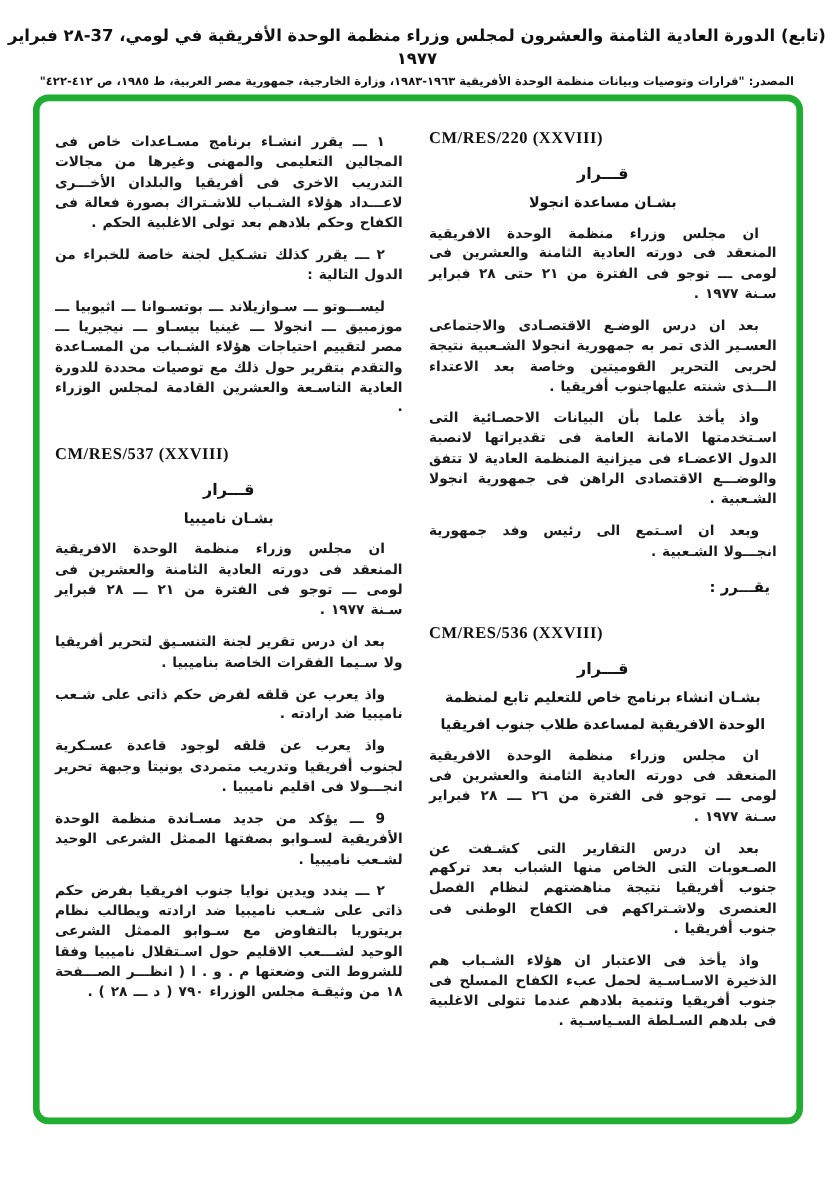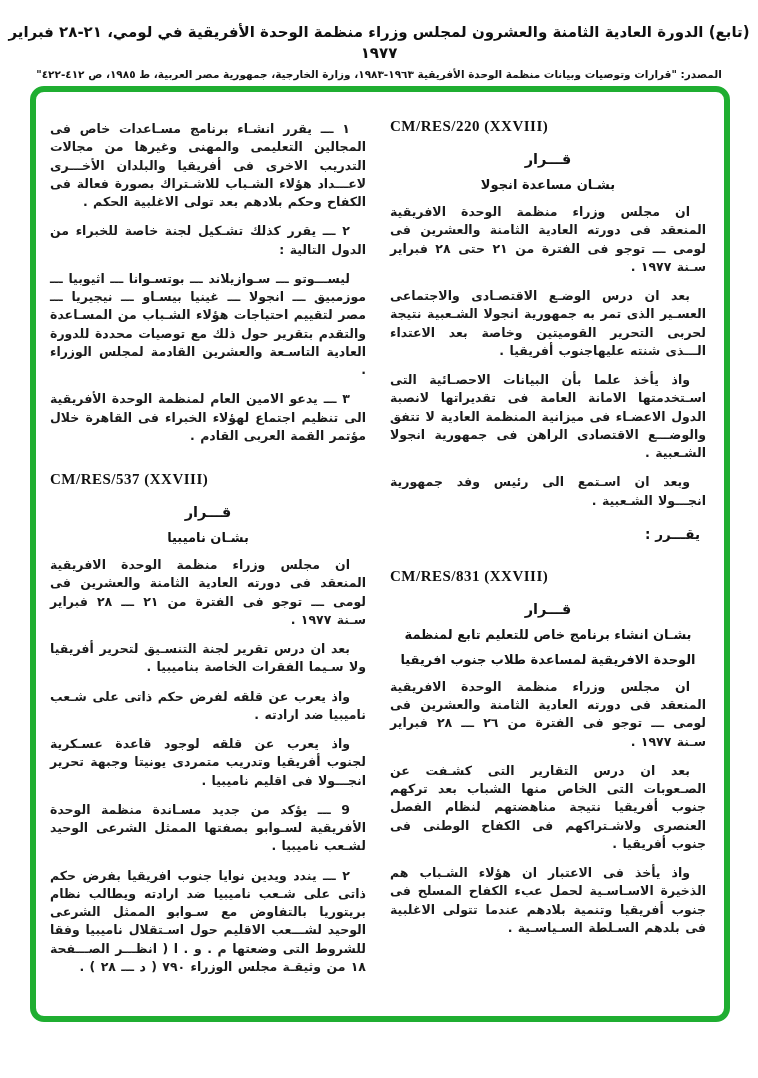--- a/index.html
+++ b/index.html
@@ -80,51 +80,50 @@
     color:#1b1b1b;
   }
   .para.first{margin-top:6px;}
 </style>
 </head>
 <body>
 
 <div class="page">
 
   <div class="header">
-    <div class="header-line1">(تابع) الدورة العادية الثامنة والعشرون لمجلس وزراء منظمة الوحدة الأفريقية في لومي، ٢١-٢٨ فبراير ١٩٧٧</div>
+    <div class="header-line1">(تابع) الدورة العادية الثامنة والعشرون لمجلس وزراء منظمة الوحدة الأفريقية في لومي، 37-٢٨ فبراير ١٩٧٧</div>
     <div class="header-line2">المصدر: "قرارات وتوصيات وبيانات منظمة الوحدة الأفريقية ١٩٦٣-١٩٨٣، وزارة الخارجية، جمهورية مصر العربية، ط ١٩٨٥، ص ٤١٢-٤٢٢"</div>
   </div>
 
   <div class="frame" style="border-color: rgb(31, 174, 49);">
     <div class="frame-inner">
 
       <div class="col col-right">
         <div class="code first">CM/RES/220 (XXVIII)</div>
         <div class="title">قـــرار</div>
         <div class="subtitle">بشـان مساعدة انجولا</div>
         <p class="para">ان مجلس وزراء منظمة الوحدة الافريقية المنعقد فى دورته العادية الثامنة والعشرين فى لومى ـــ توجو فى الفترة من ٢١ حتى ٢٨ فبراير سـنة ١٩٧٧ .</p>
         <p class="para">بعد ان درس الوضـع الاقتصـادى والاجتماعى العسـير الذى تمر به جمهورية انجولا الشـعبية نتيجة لحربى التحرير القوميتين وخاصة بعد الاعتداء الـــذى شنته عليهاجنوب أفريقيا .</p>
         <p class="para">واذ يأخذ علما بأن البيانات الاحصـائية التى اسـتخدمتها الامانة العامة فى تقديراتها لانصبة الدول الاعضـاء فى ميزانية المنظمة العادية لا تتفق والوضـــع الاقتصادى الراهن فى جمهورية انجولا الشـعبية .</p>
         <p class="para">وبعد ان اسـتمع الى رئيس وفد جمهورية انجـــولا الشـعبية .</p>
         <div class="decree">يقـــرر :</div>
 
-        <div class="code">CM/RES/831 (XXVIII)</div>
+        <div class="code">CM/RES/536 (XXVIII)</div>
         <div class="title">قـــرار</div>
         <div class="subtitle">بشـان انشاء برنامج خاص للتعليم تابع لمنظمة</div>
         <div class="subtitle">الوحدة الافريقية لمساعدة طلاب جنوب افريقيا</div>
         <p class="para">ان مجلس وزراء منظمة الوحدة الافريقية المنعقد فى دورته العادية الثامنة والعشرين فى لومى ـــ توجو فى الفترة من ٢٦ ـــ ٢٨ فبراير سـنة ١٩٧٧ .</p>
         <p class="para">بعد ان درس التقارير التى كشـفت عن الصـعوبات التى الخاص منها الشباب بعد تركهم جنوب أفريقيا نتيجة مناهضتهم لنظام الفصل العنصرى ولاشـتراكهم فى الكفاح الوطنى فى جنوب أفريقيا .</p>
         <p class="para">واذ يأخذ فى الاعتبار ان هؤلاء الشـباب هم الذخيرة الاسـاسـية لحمل عبء الكفاح المسلح فى جنوب أفريقيا وتنمية بلادهم عندما تتولى الاغلبية فى بلدهم السـلطة السـياسـية .</p>
       </div>
 
       <div class="col col-left">
         <p class="para first">١ ـــ يقرر انشـاء برنامج مسـاعدات خاص فى المجالين التعليمى والمهنى وغيرها من مجالات التدريب الاخرى فى أفريقيا والبلدان الأخـــرى لاعـــداد هؤلاء الشـباب للاشـتراك بصورة فعالة فى الكفاح وحكم بلادهم بعد تولى الاغلبية الحكم .</p>
         <p class="para">٢ ـــ يقرر كذلك تشـكيل لجنة خاصة للخبراء من الدول التالية :</p>
         <p class="para">ليســـوتو ـــ سـوازيلاند ـــ بوتسـوانا ـــ اثيوبيا ـــ موزمبيق ـــ انجولا ـــ غينيا بيسـاو ـــ نيجيريا ـــ مصر لتقييم احتياجات هؤلاء الشـباب من المسـاعدة والتقدم بتقرير حول ذلك مع توصيات محددة للدورة العادية التاسـعة والعشرين القادمة لمجلس الوزراء .</p>
-        <p class="para">٣ ـــ يدعو الامين العام لمنظمة الوحدة الأفريقية الى تنظيم اجتماع لهؤلاء الخبراء فى القاهرة خلال مؤتمر القمة العربى القادم .</p>
 
         <div class="code">CM/RES/537 (XXVIII)</div>
         <div class="title">قـــرار</div>
         <div class="subtitle">بشـان ناميبيا</div>
         <p class="para">ان مجلس وزراء منظمة الوحدة الافريقية المنعقد فى دورته العادية الثامنة والعشرين فى لومى ـــ توجو فى الفترة من ٢١ ـــ ٢٨ فبراير سـنة ١٩٧٧ .</p>
         <p class="para">بعد ان درس تقرير لجنة التنسـيق لتحرير أفريقيا ولا سـيما الفقرات الخاصة بناميبيا .</p>
         <p class="para">واذ يعرب عن قلقه لفرض حكم ذاتى على شـعب ناميبيا ضد ارادته .</p>
         <p class="para">واذ يعرب عن قلقه لوجود قاعدة عسـكرية لجنوب أفريقيا وتدريب متمردى يونيتا وجبهة تحرير انجـــولا فى اقليم ناميبيا .</p>
         <p class="para">9 ـــ يؤكد من جديد مسـاندة منظمة الوحدة الأفريقية لسـوابو بصفتها الممثل الشرعى الوحيد لشـعب ناميبيا .</p>
         <p class="para">٢ ـــ يندد ويدين نوايا جنوب افريقيا بفرض حكم ذاتى على شـعب ناميبيا ضد ارادته ويطالب نظام بريتوريا بالتفاوض مع سـوابو الممثل الشرعى الوحيد لشـــعب الاقليم حول اسـتقلال ناميبيا وفقا للشروط التى وضعتها م . و . ا ( انظـــر الصـــفحة ١٨ من وثيقـة مجلس الوزراء ٧٩٠ ( د ـــ ٢٨ ) .</p>

